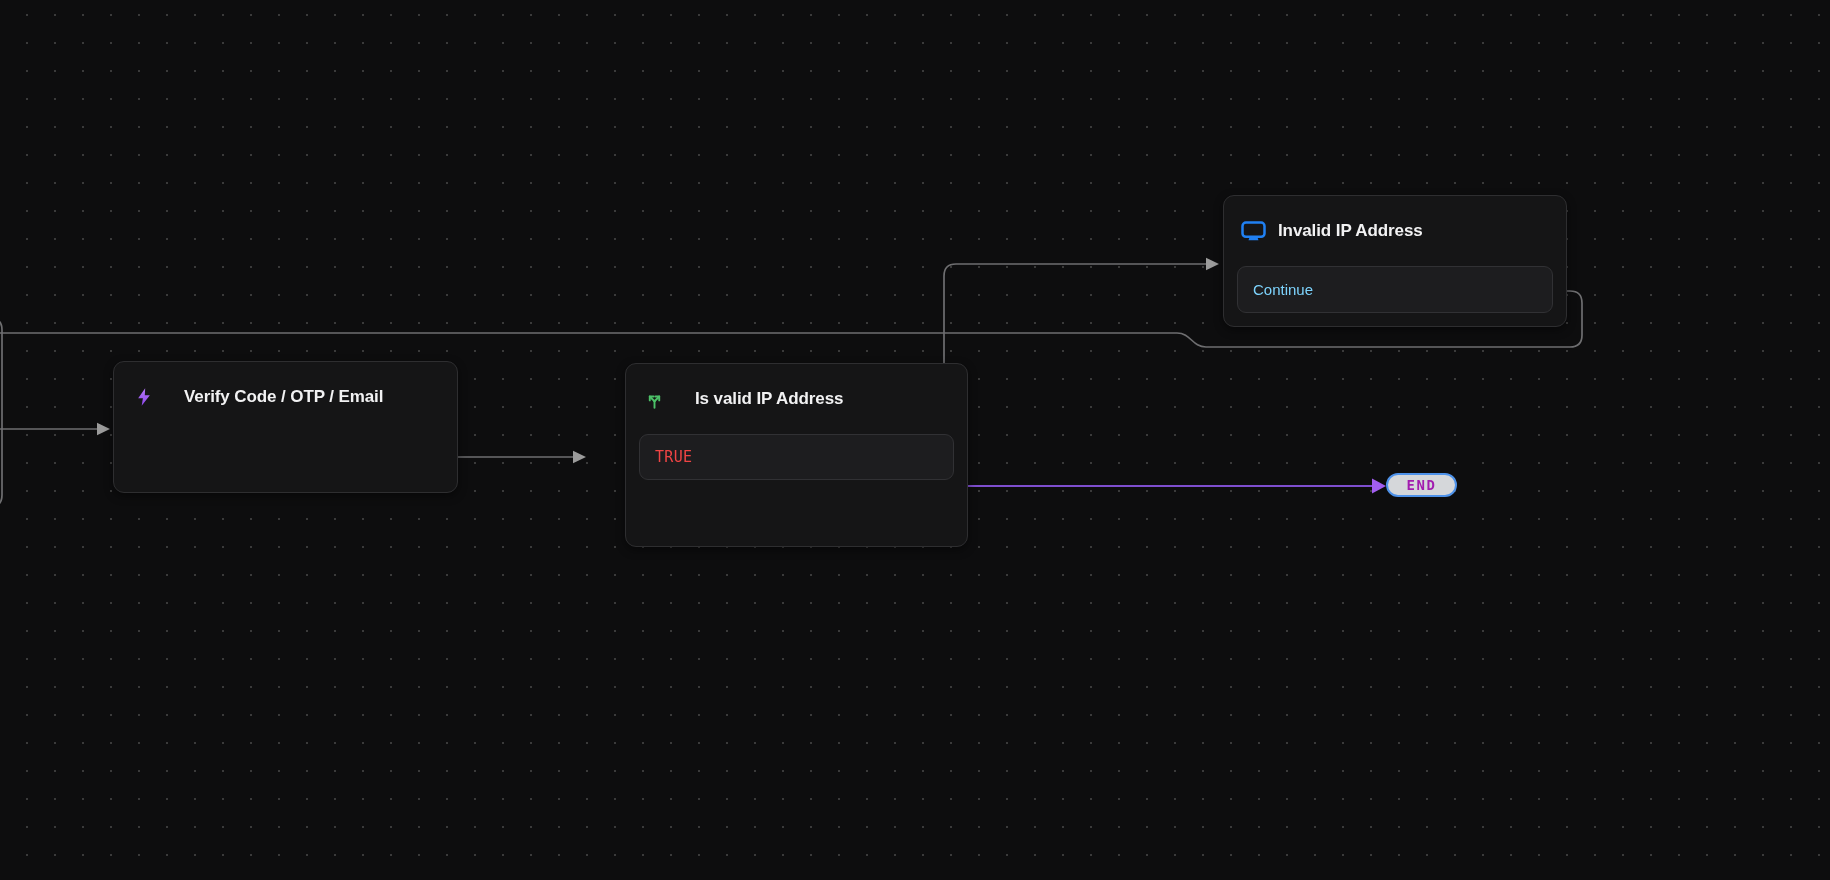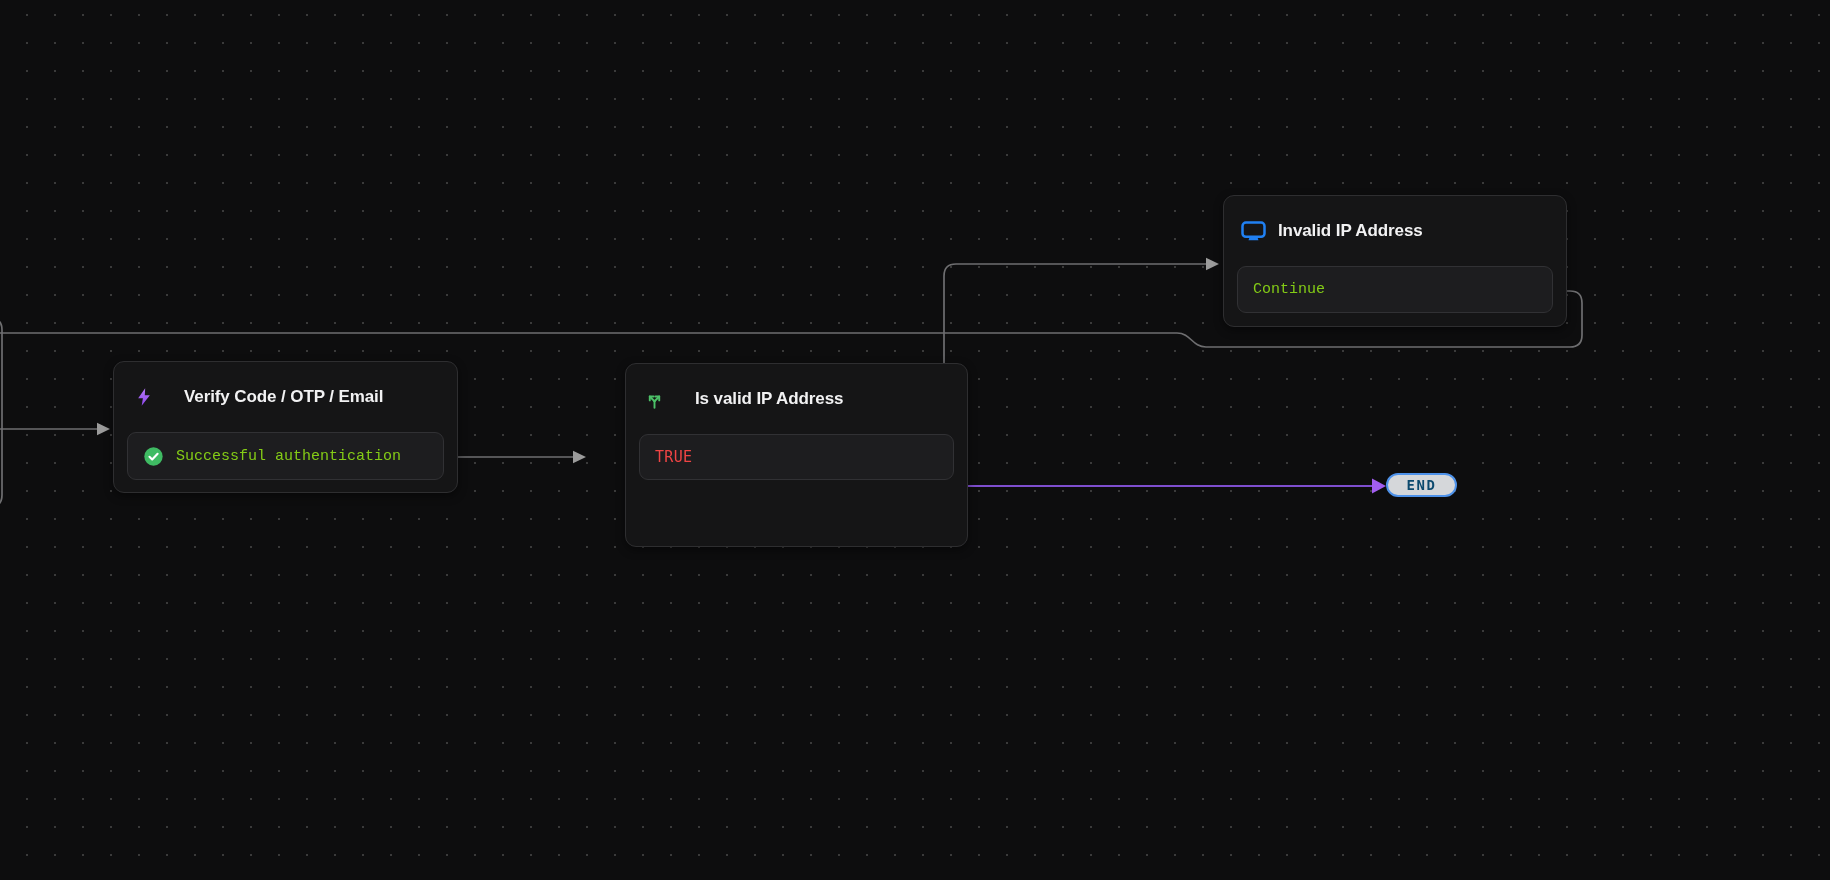--- a/index.html
+++ b/index.html
@@ -47,34 +47,34 @@
     border:1px solid #313134;
     border-radius:9px;
     display:flex;align-items:center;gap:12px;
     padding:0 15px;
     color:#e7e7e9;font-size:15px;
     white-space:nowrap;
   }
   .row.h48{height:48px;}
   .row.h47{height:47px;}
   .row.h46{height:46px;}
-  .row-label{color:#84cc16;font-family:Liberation Mono, monospace;}
+  .row-label{color:#7dd3fc;}
   .row-label.mono{font-family:"DejaVu Sans Mono",monospace;font-size:15px;letter-spacing:0.3px;color:#ef4444;}
   .end-pill{
     position:absolute;left:1386px;top:473px;width:71px;height:24px;
     box-sizing:border-box;
     background:#d5d7da;
     border:2px solid #4e92ea;
     border-radius:13px;
     display:flex;align-items:center;justify-content:center;
   }
   .end-label{
     font-family:"DejaVu Sans Mono",monospace;
     font-size:14px;font-weight:bold;letter-spacing:1.5px;
-    color:#0c4a6e;
+    color:#a21caf;
   }
 </style>
 </head>
 <body>
 
 <div class="canvas">
 
   <svg class="edge-layer">
 
     <path class="edge" d="M-10 318 Q2 318 2 330 V495 Q2 507 -10 507"></path>
@@ -106,31 +106,20 @@
           <defs>
             <linearGradient id="boltg" x1="0" y1="0" x2="0" y2="1">
               <stop offset="0" stop-color="#b678f8"></stop>
                 <stop offset="1" stop-color="#8d46ea"></stop>
             </linearGradient>
           </defs>
           <path d="M13.4 1.5 L5 13.6 h5.7 L9.2 22.5 L19 9.8 h-6 Z" fill="url(#boltg)"></path>
         </svg>
       </span>
       <span class="node-title">Verify Code / OTP / Email</span>
-    </div>
-    <div class="node-rows">
-      <div class="row h48">
-        <span class="icon" style="width:21px;height:21px;">
-          <svg width="21" height="21" viewBox="0 0 24 24">
-            <circle cx="12" cy="12" r="10.5" fill="#3fbb63"></circle>
-            <path d="M7.4 12.3 l3.1 3.1 l6.2-6.5" stroke="#ffffff" stroke-width="2.4" fill="none" stroke-linecap="round" stroke-linejoin="round"></path>
-          </svg>
-        </span>
-        <span class="row-label">Successful authentication</span>
-      </div>
     </div>
   </div>
 
   <div class="node" style="left:585px;top:363px;width:343px;height:184px;margin-left:40px;">
     <div class="node-header" style="padding-left:18px;">
       <span class="icon" style="width:21px;height:21px;">
         <svg width="21" height="21" viewBox="0 0 24 24" stroke="#4cc168" stroke-width="2.2" fill="none" stroke-linecap="round" stroke-linejoin="round">
           <path d="M12 21.5 V14"></path>
           <path d="M12 14 L6.6 8.6"></path>
           <path d="M6.6 13 V8.6 H11"></path>

